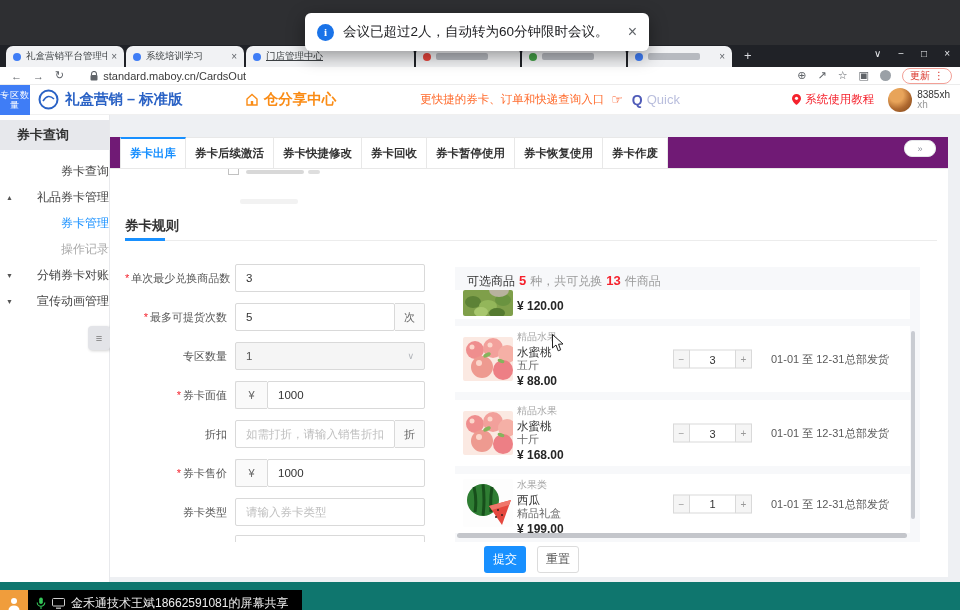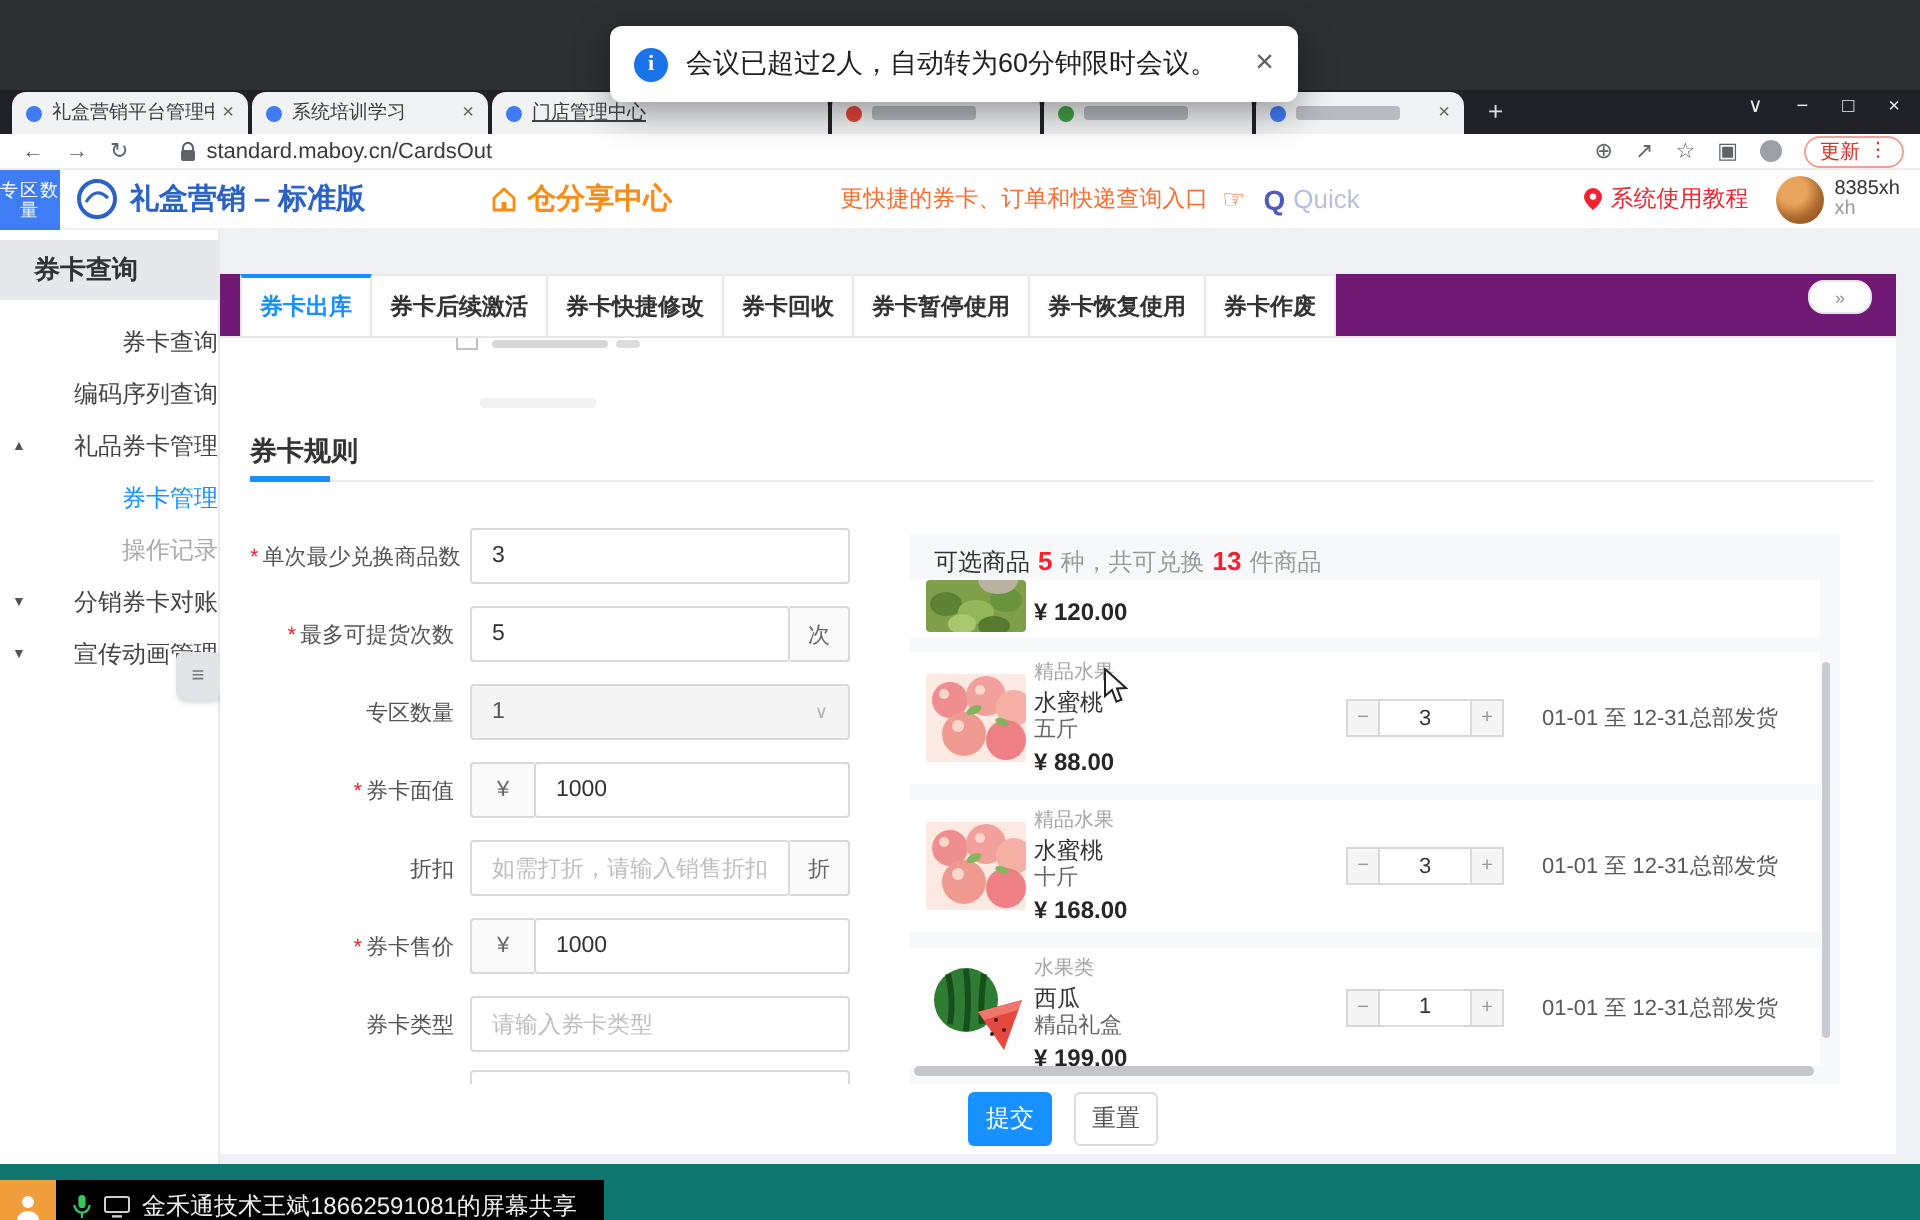--- a/index.html
+++ b/index.html
@@ -252,24 +252,20 @@
   </div>
 
   <div id="sidebar">
     <div id="sbheader">券卡查询</div>
     <div id="sbmenu">
         <div class="sbitem">
 
     <span>券卡查询</span>
   </div>
         <div class="sbitem">
-
-    <span>编码序列查询</span>
-  </div>
-        <div class="sbitem">
     <span class="arr">▲</span>
     <span>礼品券卡管理</span>
   </div>
         <div class="sbitem sb-child sb-active">
 
     <span>券卡管理</span>
   </div>
         <div class="sbitem sb-child sb-disabled">
 
     <span>操作记录</span>

